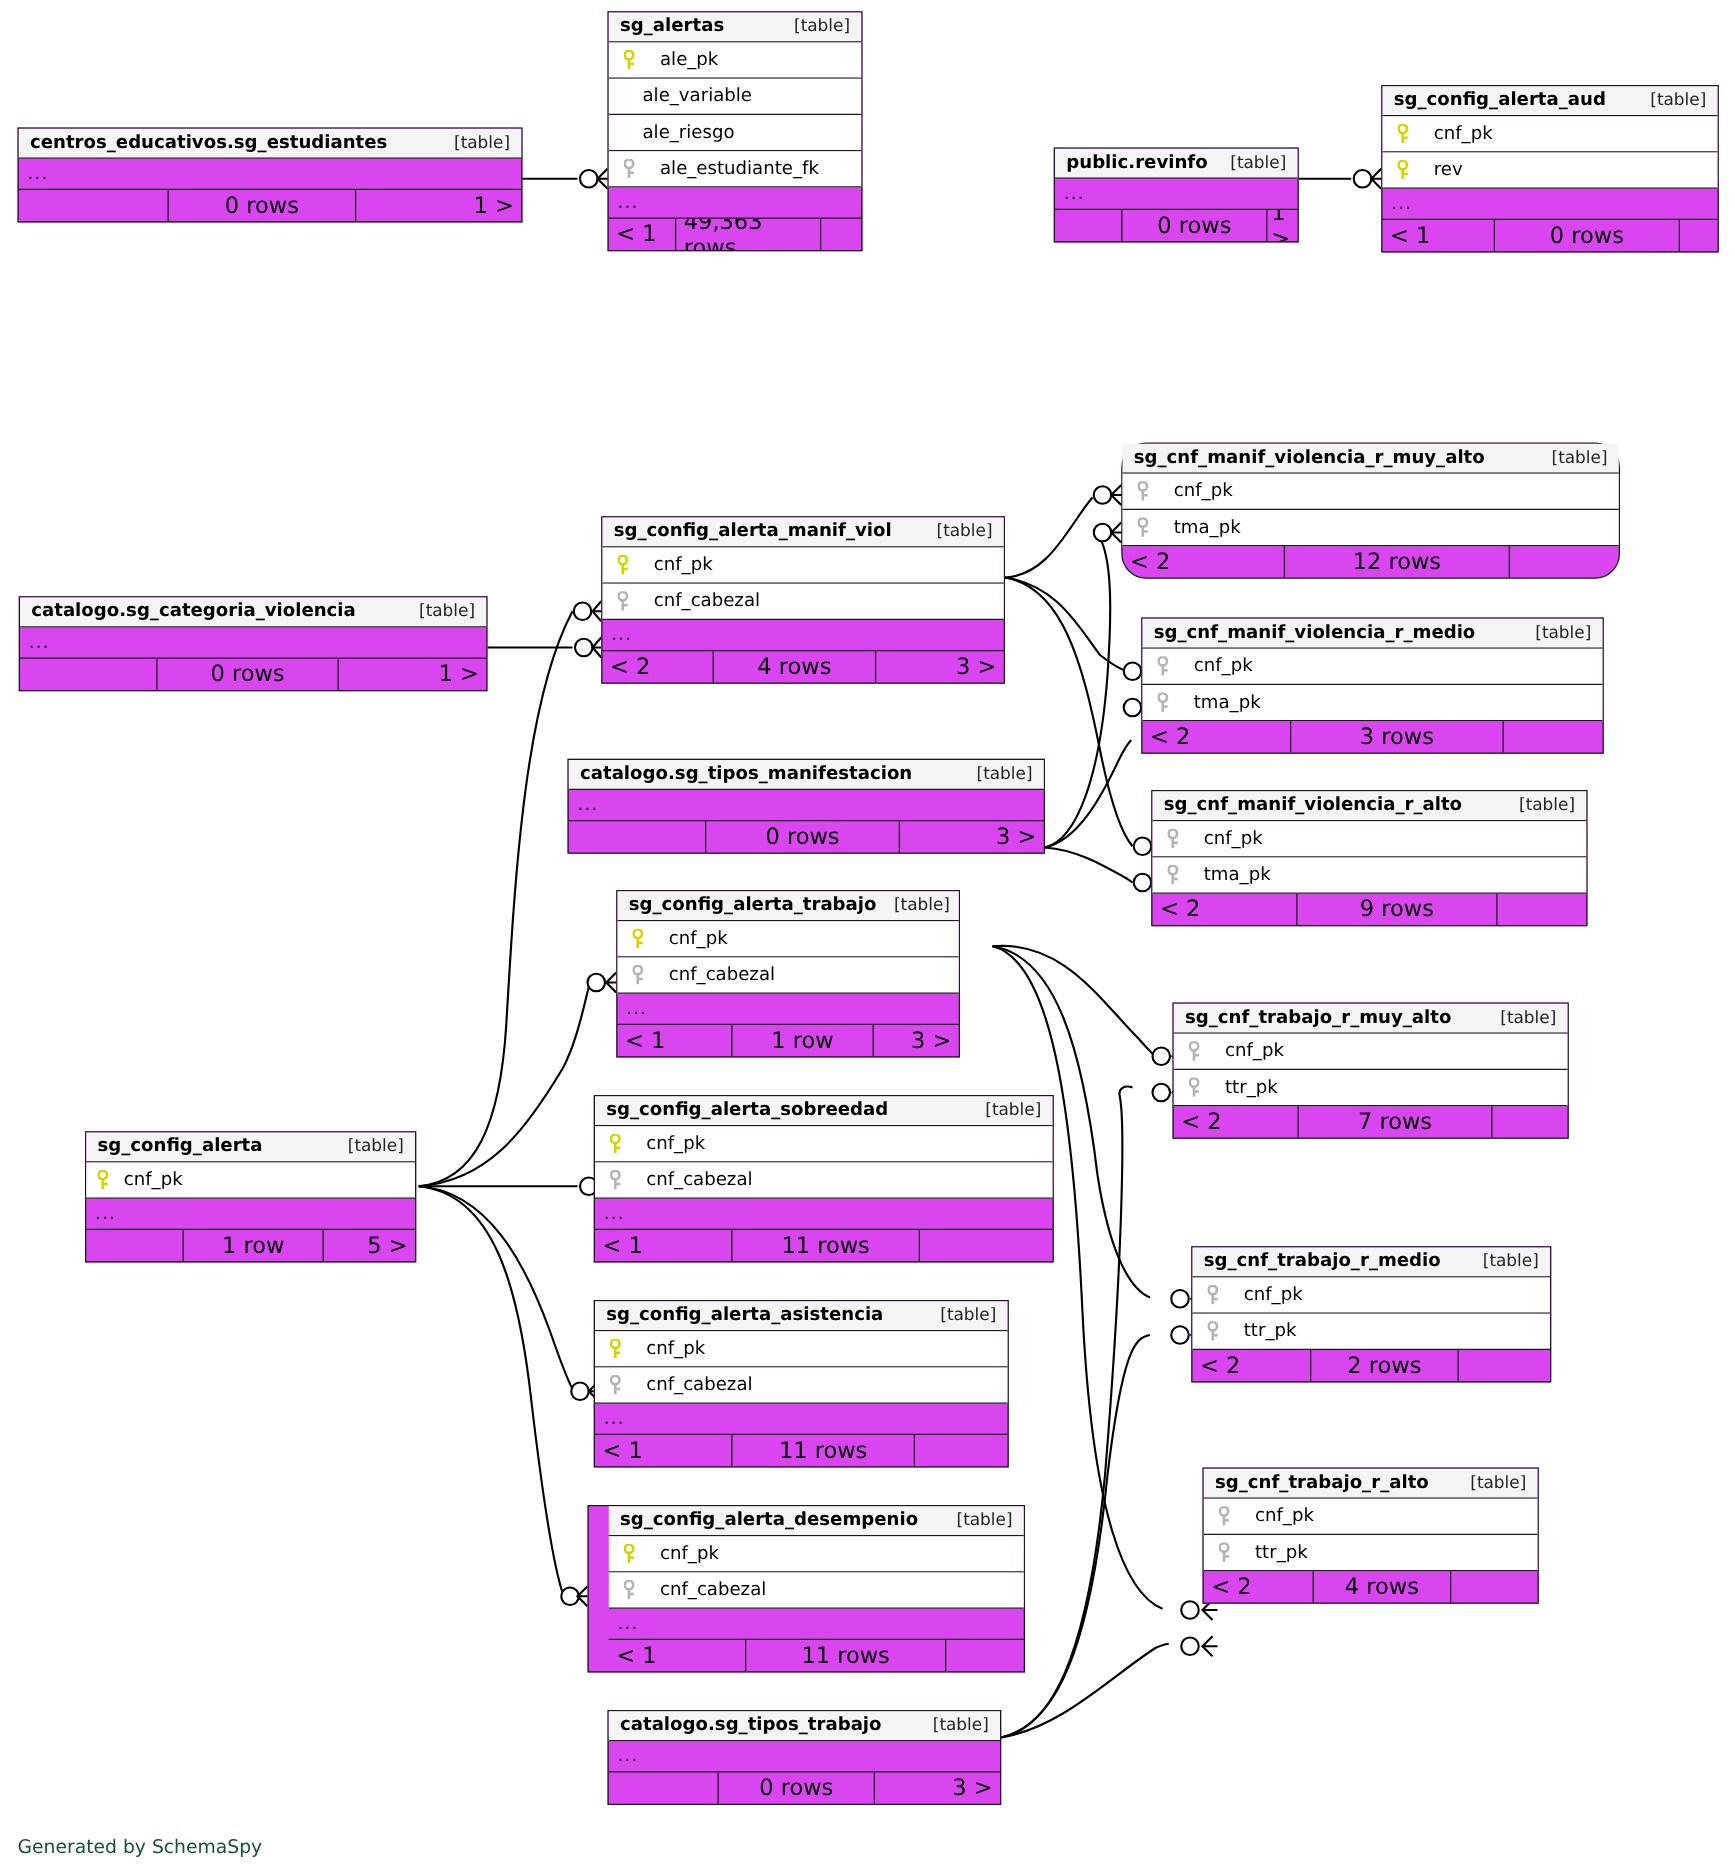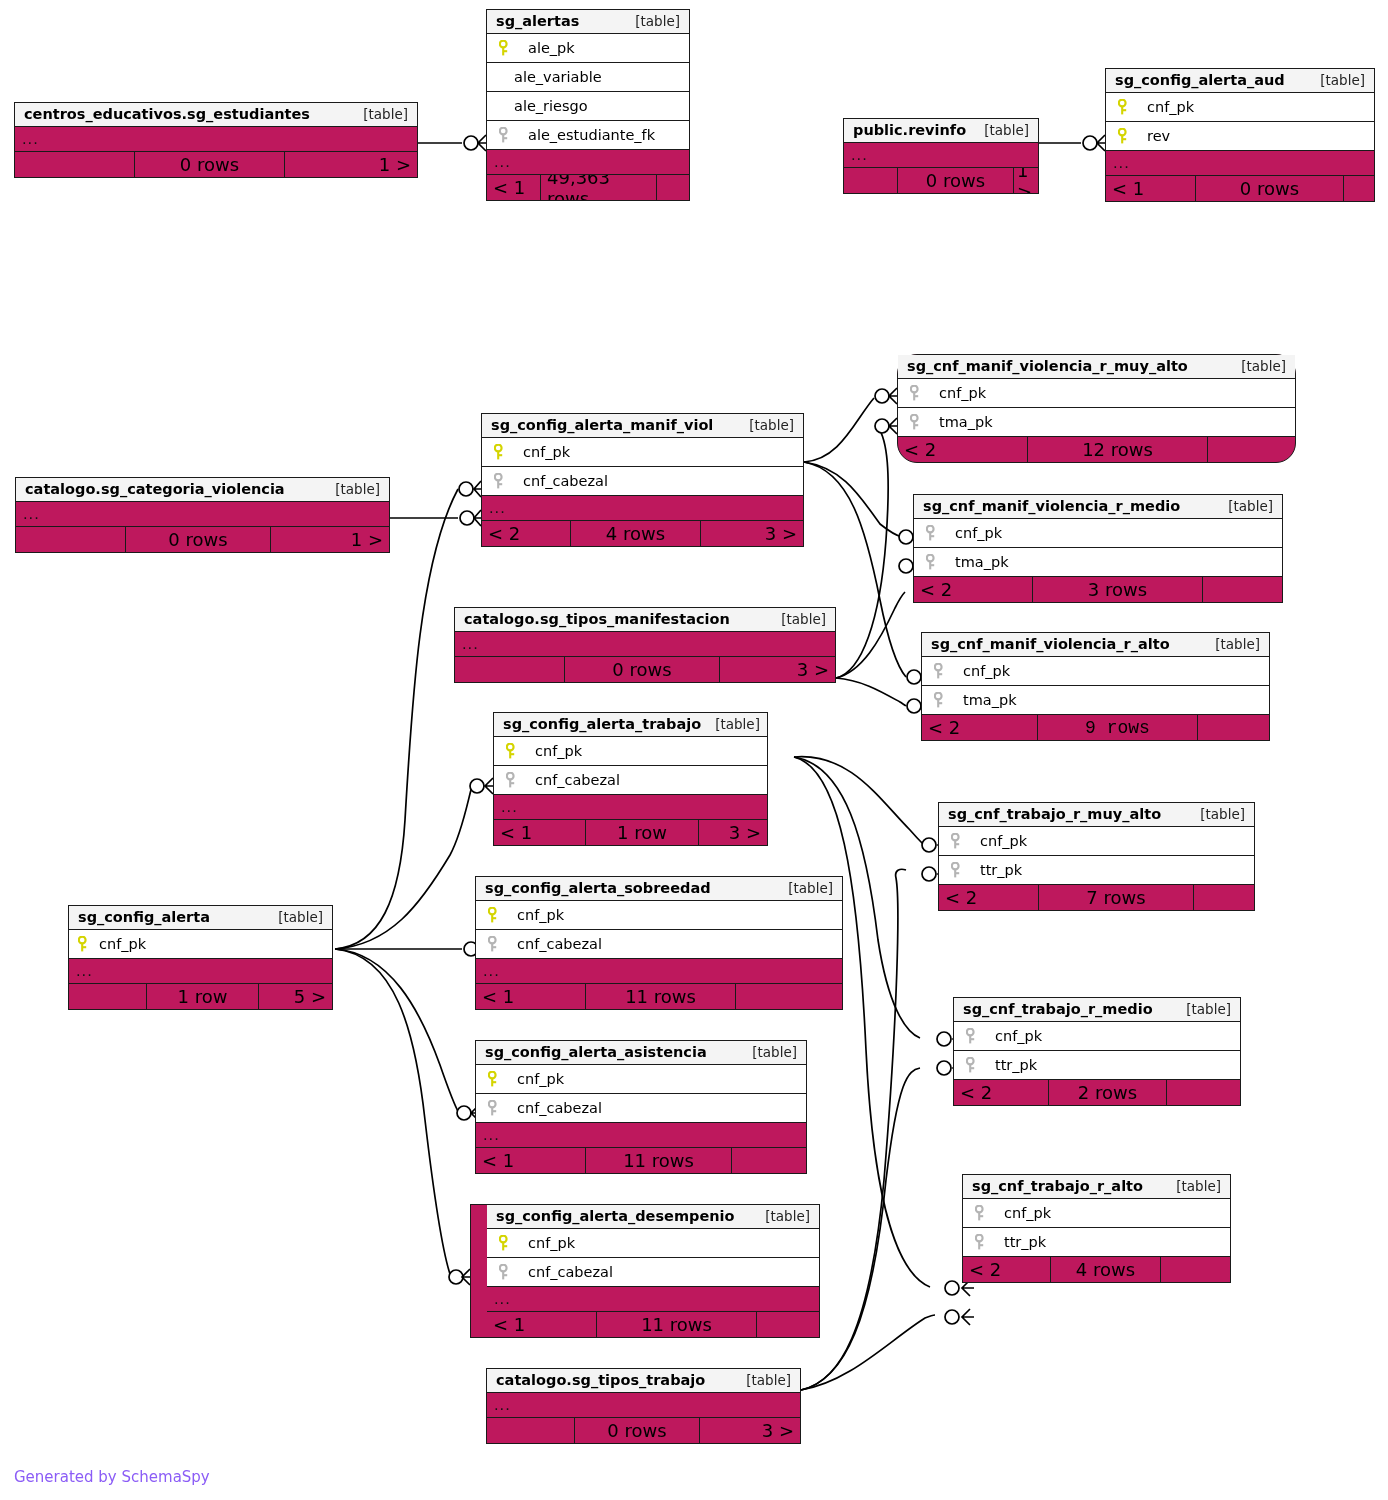--- a/index.html
+++ b/index.html
@@ -23,21 +23,21 @@
     position: absolute;
     left: 0; top: 0;
     width: 1388px;
     height: 1500px;
     pointer-events: none;
     z-index: 1;
   }
   .table-node {
     position: absolute;
     z-index: 2;
-    background: #be185d;
+    background: #d946ef;
     border: 1.6px solid #1a1a1a;
     box-sizing: border-box;
     font-size: 14.5px;
     color: #000;
   }
   .tbl-title {
     display: flex;
     align-items: center;
     justify-content: space-between;
     background: #f4f4f4;
@@ -111,21 +111,21 @@
   .fc-mid { justify-content: center; }
   .fc-right { justify-content: flex-end; }
 
   .keyicon { display:block; }
 
   #generated-by {
     position: absolute;
     left: 14px;
     top: 1468px;
     font-size: 15px;
-    color: #8b5cf6;
+    color: #14532d;
     z-index: 3;
   }
 </style>
 </head>
 <body>
 
 <div id="canvas">
 
   <svg id="edges" viewBox="0 0 1388 1500">
     <g fill="none" stroke="#000" stroke-width="1.7">
@@ -449,21 +449,21 @@
           <svg class="keyicon" width="11" height="17" viewBox="0 0 11 17">
             <circle cx="4.2" cy="4" r="3.4" fill="none" stroke="#b4b4b4" stroke-width="2.1"></circle>
             <path d="M4.2 7.2 L4.2 15.4" stroke="#b4b4b4" stroke-width="2.1" fill="none"></path>
             <path d="M4.2 11.2 L8.2 11.2" stroke="#b4b4b4" stroke-width="2.1" fill="none"></path>
           </svg>
         </span>
       <span class="cname">tma_pk</span>
     </div>
     <div class="footer-row">
       <div class="fc-left" style="width:116px;">&lt; 2</div>
-      <div class="fc-mid" style="width:160px;font-family:Liberation Mono, monospace;">9 rows</div>
+      <div class="fc-mid" style="width:160px;">9 rows</div>
       <div class="fc-right" style="flex:1;"></div>
     </div>
   </div>
 
   <div class="table-node" style="left:493px; top:712px; width:275px;">
     <div class="tbl-title">
       <span class="tname">sg_config_alerta_trabajo</span>
       <span class="ttag">[table]</span>
     </div>
     <div class="col-row">

